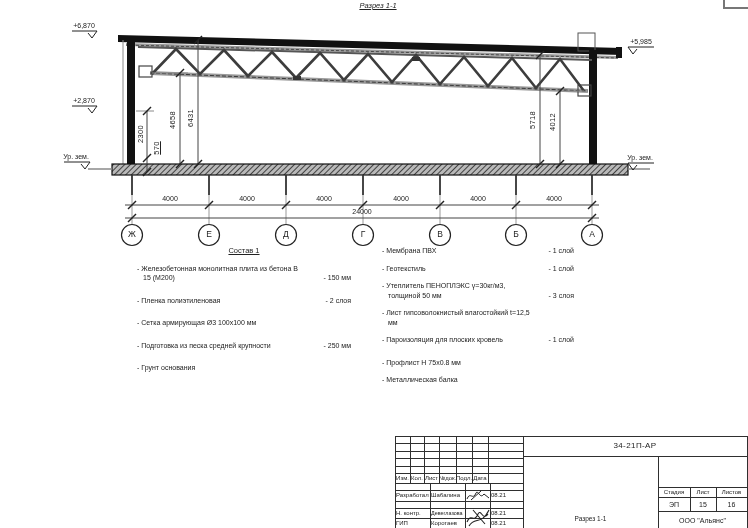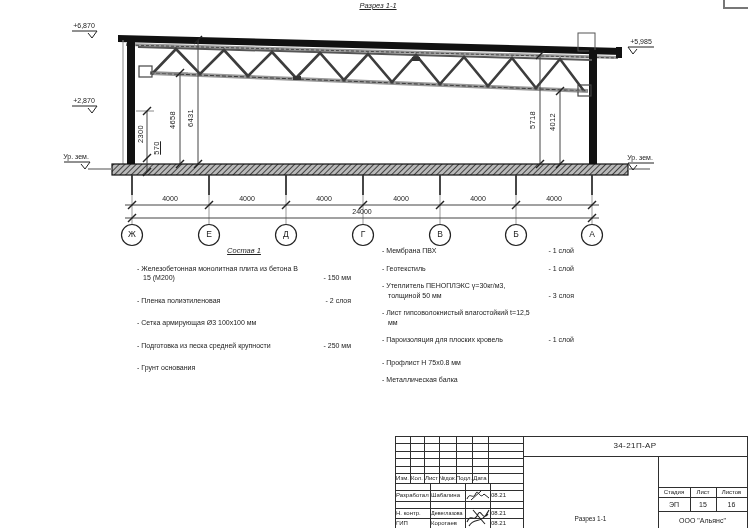--- a/index.html
+++ b/index.html
@@ -8,29 +8,29 @@
   .abs{position:absolute;}
   .txt{position:absolute;font-size:7px;line-height:9px;color:#222;white-space:nowrap;}
   .ctr{text-align:center;}
   .ital{font-style:italic;text-decoration:underline;}
   .vdim{position:absolute;width:42px;height:10px;display:flex;align-items:center;justify-content:center;
         transform:rotate(-90deg);font-size:7.5px;letter-spacing:.3px;}
   .bay{position:absolute;width:40px;text-align:center;font-size:7px;}
   .axlbl{position:absolute;width:22px;text-align:center;font-size:8.5px;top:229px;}
   
   .list{position:absolute;font-size:7px;line-height:9.5px;}
-  .list .ltitle{font-style:italic;text-decoration:underline;font-size:7.5px;margin-bottom:8px;}
+  .list .ltitle{text-decoration:underline;font-size:7.5px;margin-bottom:8px;}
   .item{display:flex;justify-content:space-between;align-items:flex-end;}
   .iname{padding-left:6px;text-indent:-6px;}
   .ival{white-space:nowrap;padding-left:4px;}
   
   .tb{position:absolute;left:395px;top:436px;width:353px;height:92px;font-size:6px;line-height:7px;}
   .hl{position:absolute;background:#2f2f2f;height:1px;}
   .vl{position:absolute;background:#2f2f2f;width:1px;}
-  .cell{position:absolute;display:flex;align-items:center;justify-content:center;text-align:center;overflow:hidden;border-radius:6px;}
+  .cell{position:absolute;display:flex;align-items:center;justify-content:center;text-align:center;overflow:hidden;}
   .sig{position:absolute;}
 </style>
 </head>
 <body>
 
 <svg class="abs" style="left:0;top:0;" width="748" height="528" viewBox="0 0 748 528">
   <defs>
     <pattern id="hatch" width="4" height="4" patternUnits="userSpaceOnUse" patternTransform="rotate(45)">
       <rect width="4" height="4" fill="#b9b9b9"></rect>
       <line x1="0" y1="0" x2="0" y2="4" stroke="#222" stroke-width="1.6"></line>

